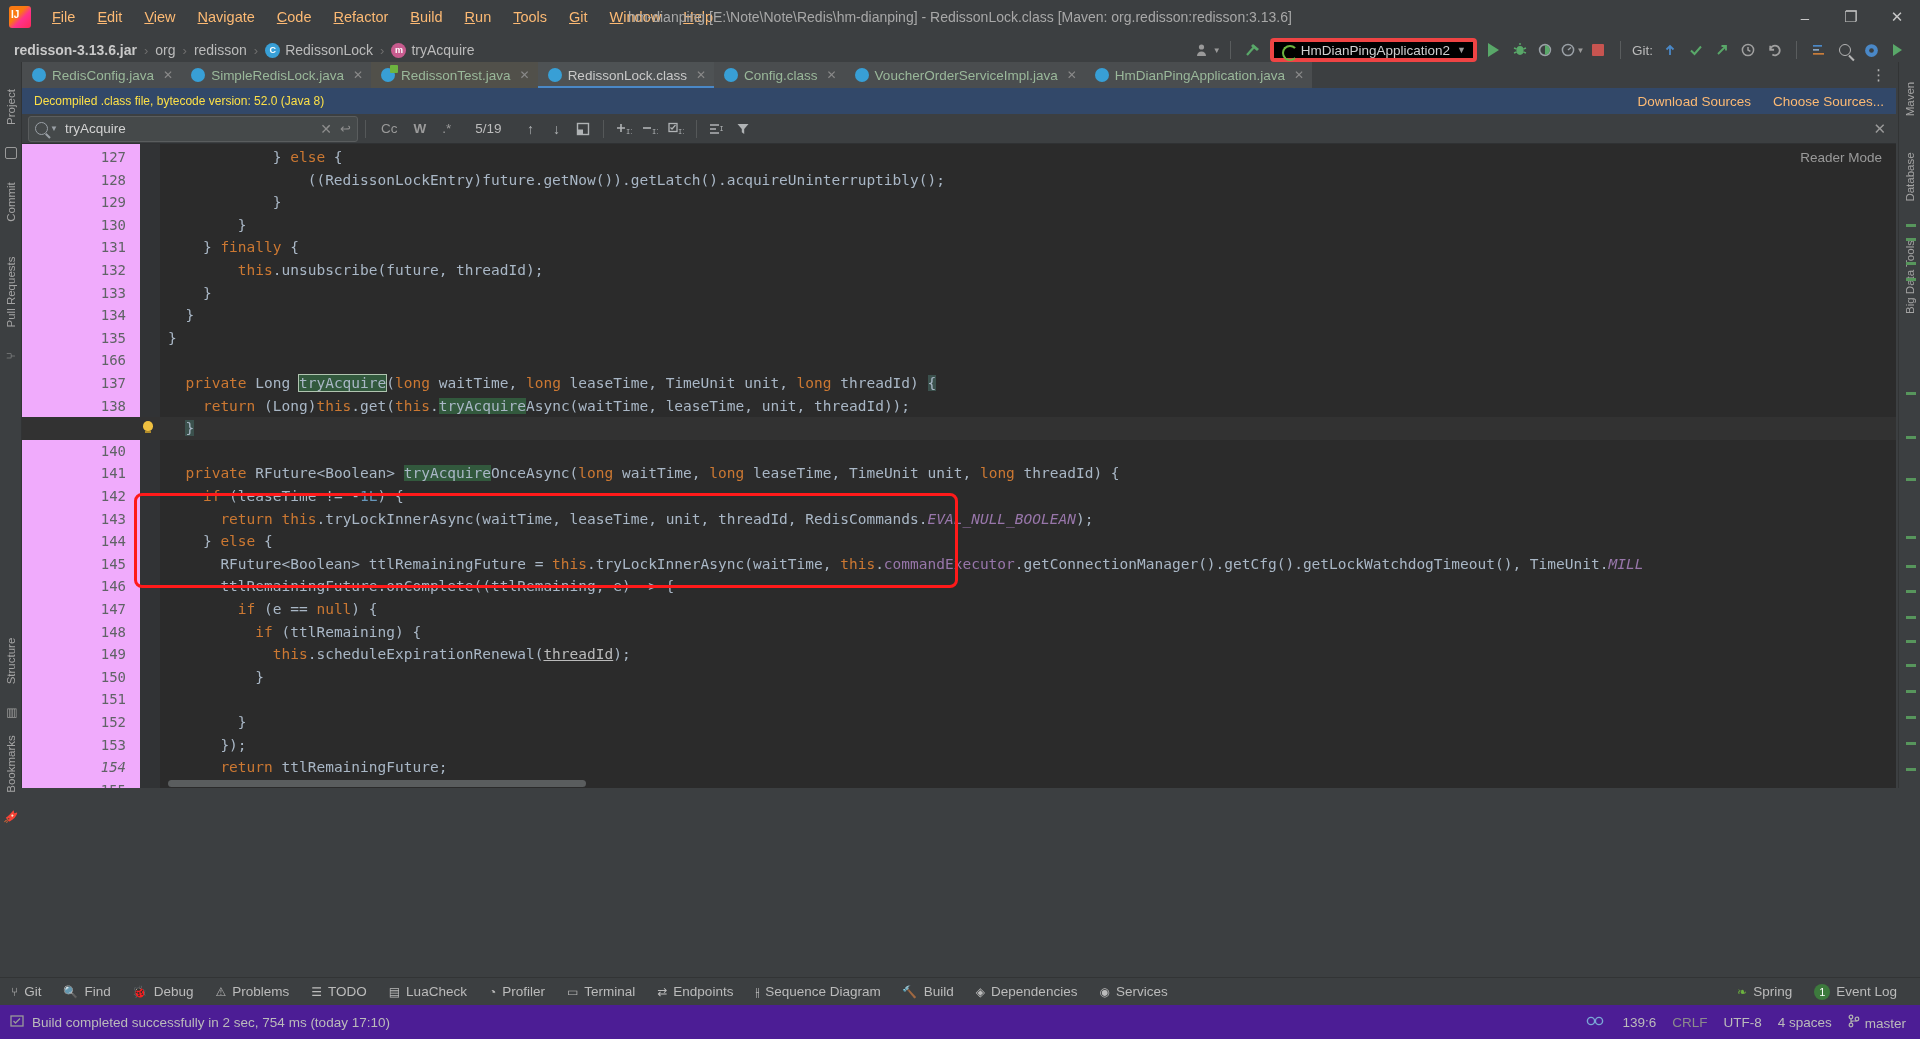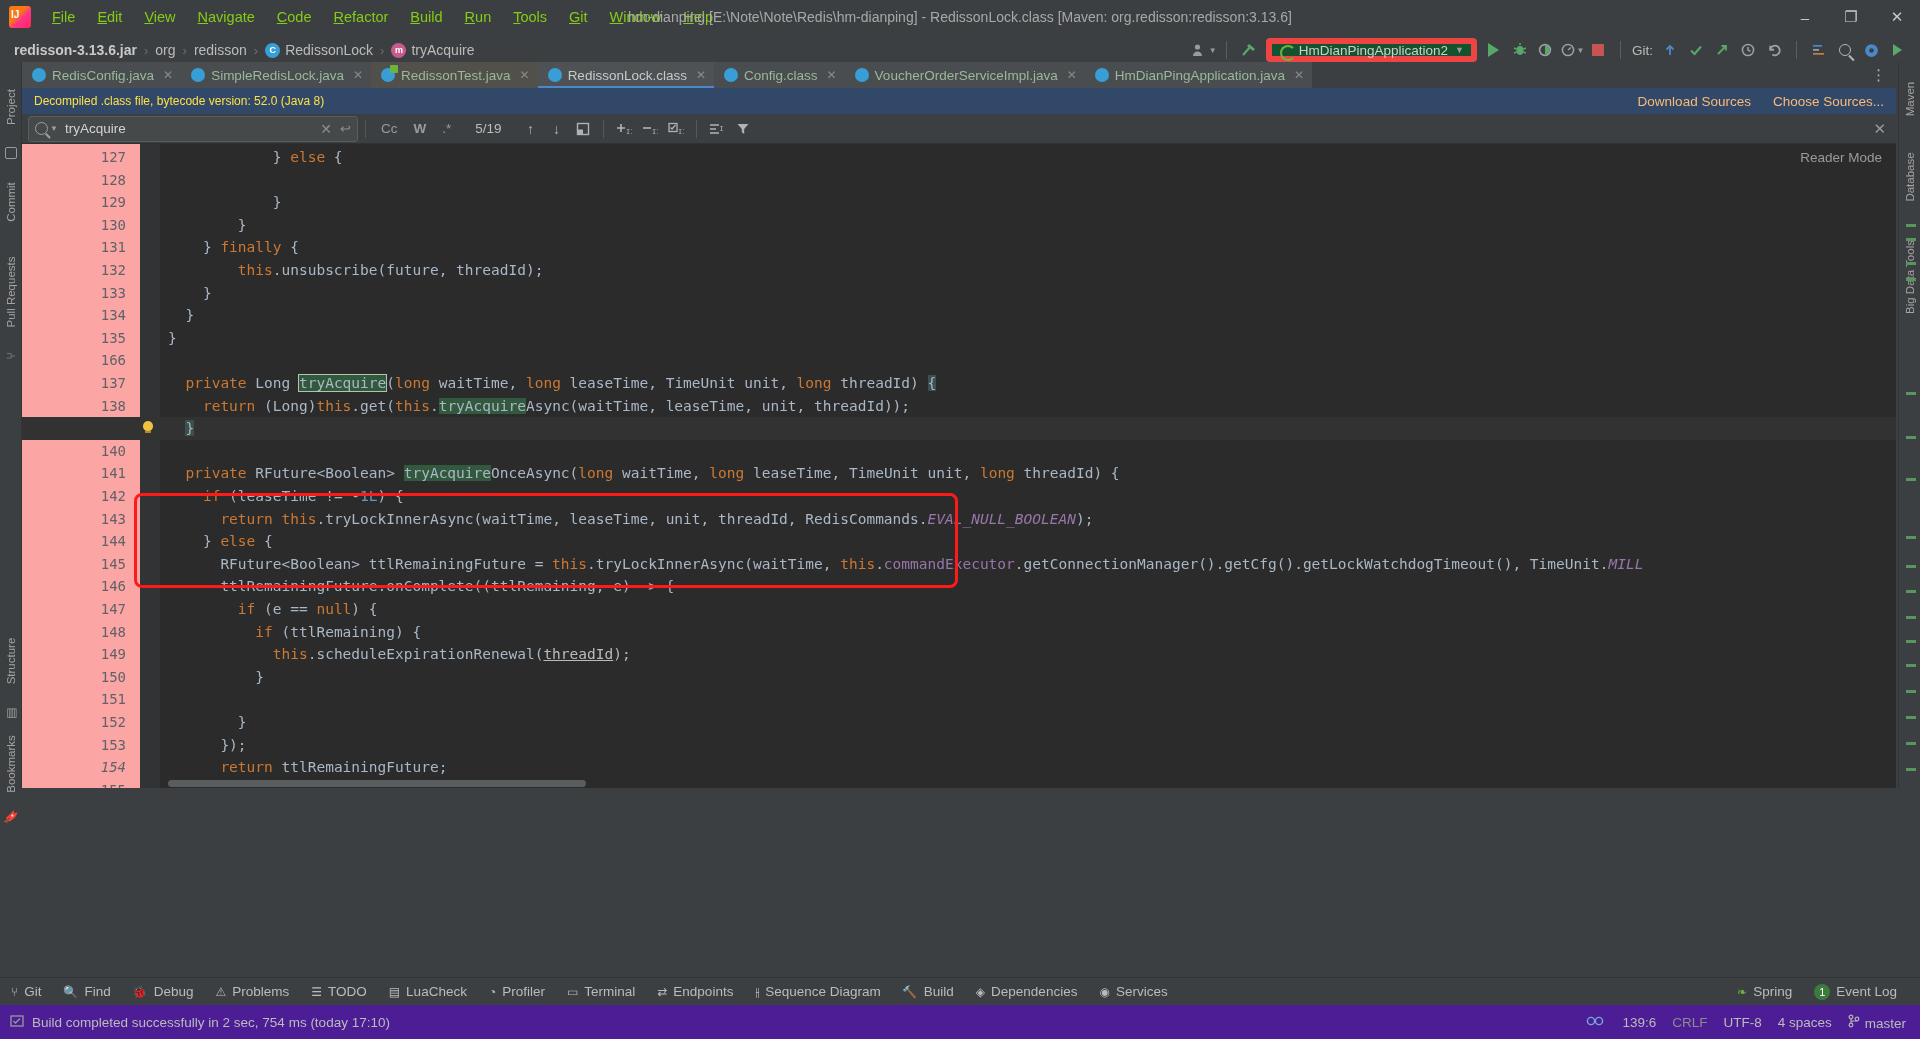--- a/index.html
+++ b/index.html
@@ -14,21 +14,21 @@
 
   
   .titlebar { position:absolute; left:0; top:0; width:1920px; height:34px;
     background:#3c3f41; display:flex; align-items:center; }
   .ij-logo { width:22px; height:22px; margin-left:9px; margin-right:10px;
     border-radius:3px; position:relative; overflow:hidden;
     background:linear-gradient(135deg,#f97a12 0%,#f97a12 40%,#ff318c 60%,#fe2857 100%); }
   .ij-logo::after { content:"IJ"; position:absolute; left:2px; top:3px; font-size:10px;
     font-weight:bold; color:#fff; font-family:"Liberation Sans",sans-serif; }
   .menu { display:flex; align-items:center; height:34px; }
-  .menu-item { padding:3px 11px; color:#84cc16; font-size:14.5px; cursor:default; white-space:nowrap; }
+  .menu-item { padding:3px 11px; color:#fdba74; font-size:14.5px; cursor:default; white-space:nowrap; }
   .menu-item u { text-decoration:underline; }
   .win-title { position:absolute; left:0; right:0; top:0; height:34px;
     display:flex; align-items:center; justify-content:center;
     font-size:14px; color:#a8a8a8; pointer-events:none; }
   .win-ctrls { position:absolute; right:0; top:0; height:34px; display:flex; align-items:center; }
   .win-btn { width:46px; height:34px; display:flex; align-items:center; justify-content:center;
     color:#c8c8c8; font-size:15px; }
 
   
   .navbar { position:absolute; left:0; top:34px; width:1920px; height:32px;
@@ -40,22 +40,22 @@
   .crumb-ic { width:15px; height:15px; border-radius:50%; margin-right:5px;
     display:inline-flex; align-items:center; justify-content:center;
     font-size:9px; color:#fff; font-weight:bold; }
   .ic-class { background:#389fd6; }
   .ic-method { background:#c75b8e; }
 
   .tb-right { margin-left:auto; display:flex; align-items:center; height:32px; padding-right:10px; }
   .tb-sep { width:1px; height:18px; background:#5a5d5e; margin:0 9px; }
   .icon-btn { width:26px; height:24px; display:flex; align-items:center; justify-content:center;
     color:#afb1b3; font-size:14px; }
-  .runcfg { display:flex; align-items:center; height:24px; background:#14532d;
-    border:6px solid #ef4444; border-radius:4px; padding:0 7px; margin:0 4px; }
+  .runcfg { display:flex; align-items:center; height:24px; background:#000000;
+    border:4px solid #ef4444; border-radius:4px; padding:0 7px; margin:0 4px; }
   .runcfg .spring { width:15px; height:15px; margin-right:5px; position:relative; }
   .runcfg .spring::before { content:""; position:absolute; left:1px; top:2px; width:12px; height:12px;
     border-radius:50%; border:2.5px solid #6db33f; border-right-color:transparent; }
   .runcfg .lbl { font-size:13.5px; color:#cfcfcf; }
   .caret { margin-left:7px; color:#9a9a9a; font-size:9px; }
   .run-tri { width:0;height:0;border-left:11px solid #59a869;border-top:7px solid transparent;border-bottom:7px solid transparent; }
   .stop-sq { width:12px;height:12px;background:#c75450;border-radius:1px; }
   .git-lbl { font-size:13.5px; color:#bbbbbb; margin:0 4px 0 2px; }
 
   
@@ -109,21 +109,21 @@
   .vtool span { transform:rotate(-90deg); transform-origin:center; display:block; }
   .vtool .sq { width:12px;height:12px;border:1.4px solid #9a9a9a; border-radius:2px; }
 
   
   .rightstrip { position:absolute; right:0; top:62px; width:22px; height:726px; background:#3c3f41;
     border-left:1px solid #323435; }
 
   
   .editor { position:absolute; left:22px; top:144px; width:1874px; height:644px; background:#2b2b2b;
     overflow:hidden; }
-  .gutter { position:absolute; left:0; top:0; width:118px; height:644px; background:#fca5a5; }
+  .gutter { position:absolute; left:0; top:0; width:118px; height:644px; background:#f0abfc; }
   .fold-rail { position:absolute; left:118px; top:0; width:20px; height:644px; background:#313335; }
   .code-area { position:absolute; left:138px; top:0; right:0; height:644px; background:#2b2b2b;
     font-family:"DejaVu Sans Mono","Liberation Mono",monospace; font-size:14.5px; }
   .hl-strip { position:absolute; left:0; top:0; width:1874px; height:22.6px; background:#323232; }
 
   .ln { position:absolute; right:14px; color:#606366; font-size:14px;
     font-family:"DejaVu Sans Mono",monospace; }
   .fold { position:absolute; left:5px; width:11px; height:11px; color:#888; font-size:10px;
     display:flex; align-items:center; justify-content:center; }
   .fold-box { border:1px solid #7a7d7e; border-radius:2px; width:11px;height:11px;
@@ -546,20 +546,21 @@
         </div>
         <div class="fold" style="top: 460px; left: 123px;">
           <span class="fold-box">−</span>
         </div>
         <div class="fold" style="top: 482.6px; left: 123px;">
           <span class="fold-box">−</span>
         </div>
       </div>
     <div class="code-area" id="code-host">
         <div class="cl" style="top: 2px;"><span class="txt0">            } </span><span class="kw">else</span><span class="txt0"> {</span></div>
+        <div class="cl" style="top: 24.6px;"><span class="txt0">                ((RedissonLockEntry)future.getNow()).getLatch().acquireUninterruptibly();</span></div>
         <div class="cl" style="top: 47.2px;"><span class="txt0">            }</span></div>
         <div class="cl" style="top: 69.8px;"><span class="txt0">        }</span></div>
         <div class="cl" style="top: 92.4px;"><span class="txt0">    } </span><span class="kw">finally</span><span class="txt0"> {</span></div>
         <div class="cl" style="top: 115px;"><span class="txt0">        </span><span class="kw">this</span><span class="txt0">.unsubscribe(future, threadId);</span></div>
         <div class="cl" style="top: 137.6px;"><span class="txt0">    }</span></div>
         <div class="cl" style="top: 160.2px;"><span class="txt0">  }</span></div>
         <div class="cl" style="top: 182.8px;"><span class="txt0">}</span></div>
         <div class="cl" style="top: 205.4px;"></div>
         <div class="cl" style="top: 228px;"><span class="txt0">  </span><span class="kw">private</span><span class="txt0"> Long </span><span class="hit-cur">tryAcquire</span><span class="txt0">(</span><span class="kw">long</span><span class="txt0"> waitTime, </span><span class="kw">long</span><span class="txt0"> leaseTime, TimeUnit unit, </span><span class="kw">long</span><span class="txt0"> threadId) </span><span class="brace-hl">{</span></div>
         <div class="cl" style="top: 250.6px;"><span class="txt0">    </span><span class="kw">return</span><span class="txt0"> (Long)</span><span class="kw">this</span><span class="txt0">.get(</span><span class="kw">this</span><span class="txt0">.</span><span class="hit">tryAcquire</span><span class="txt0">Async(waitTime, leaseTime, unit, threadId));</span></div>

